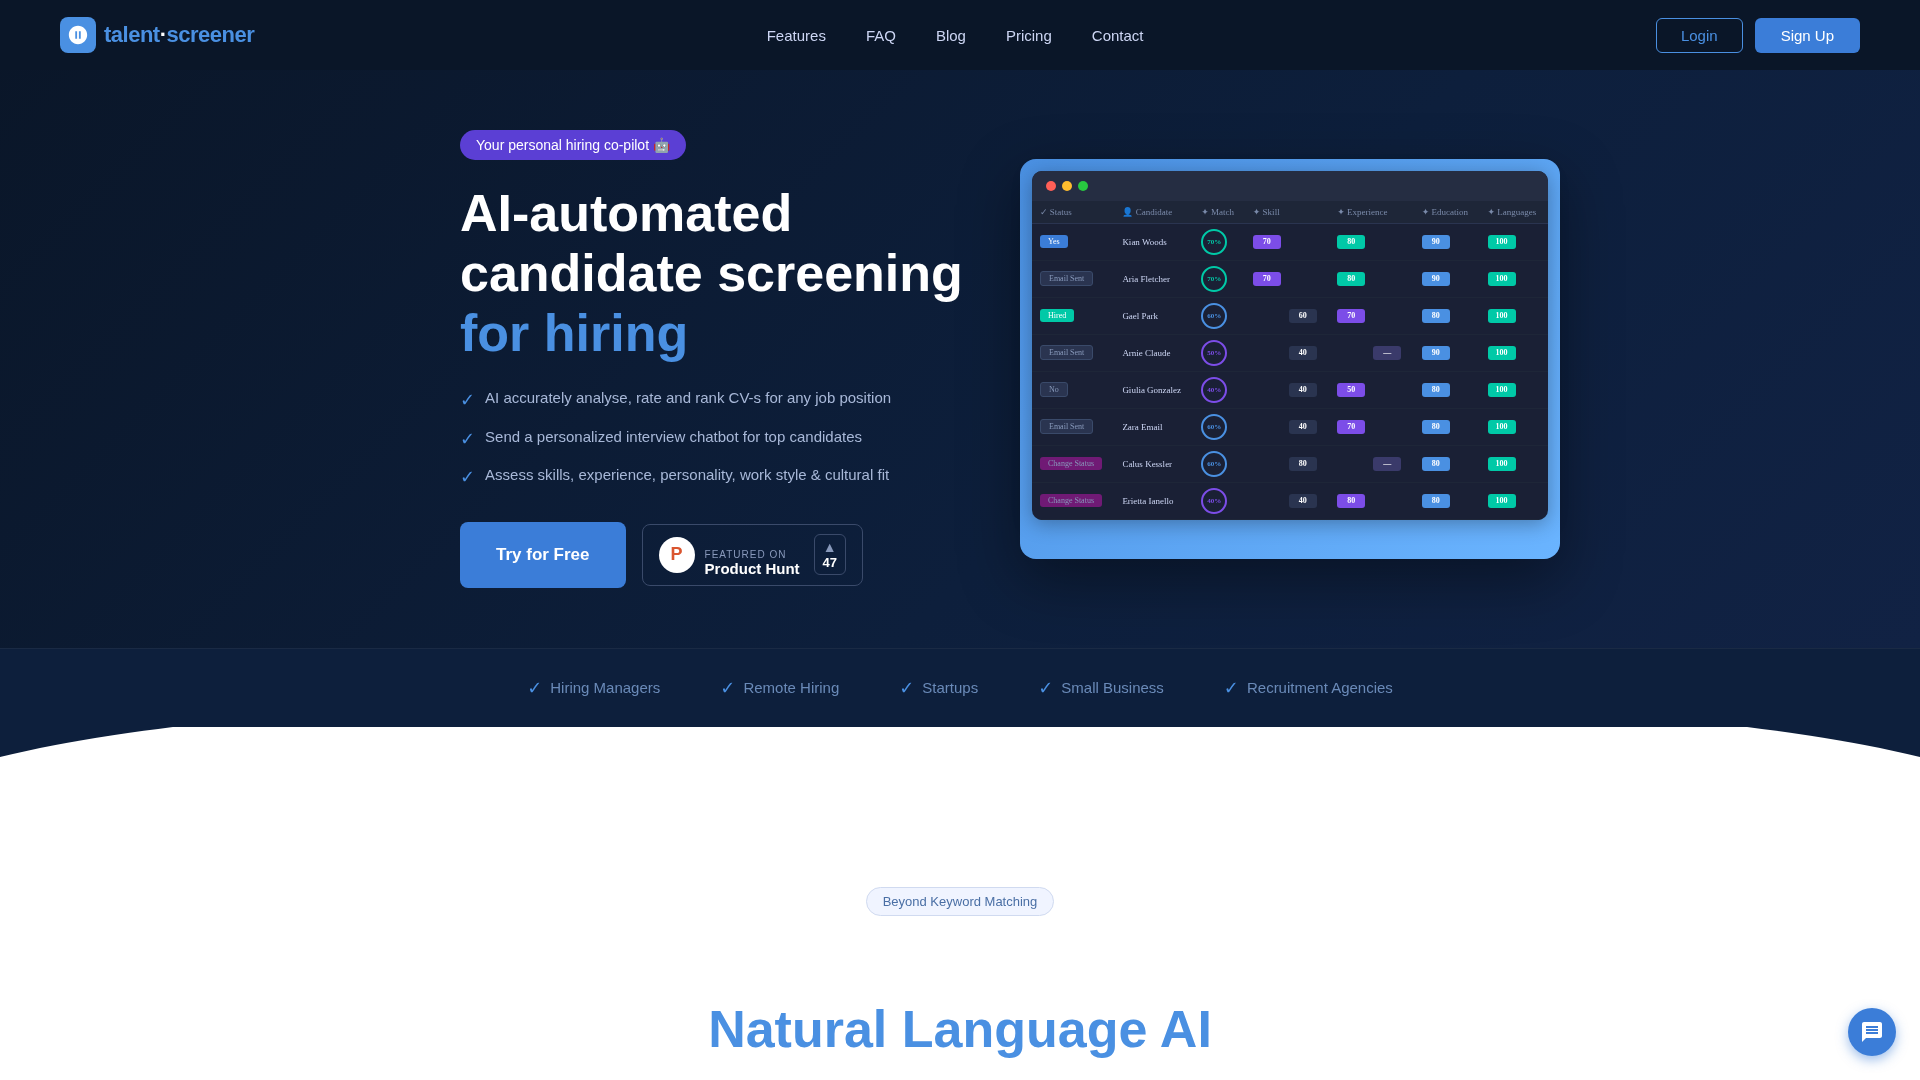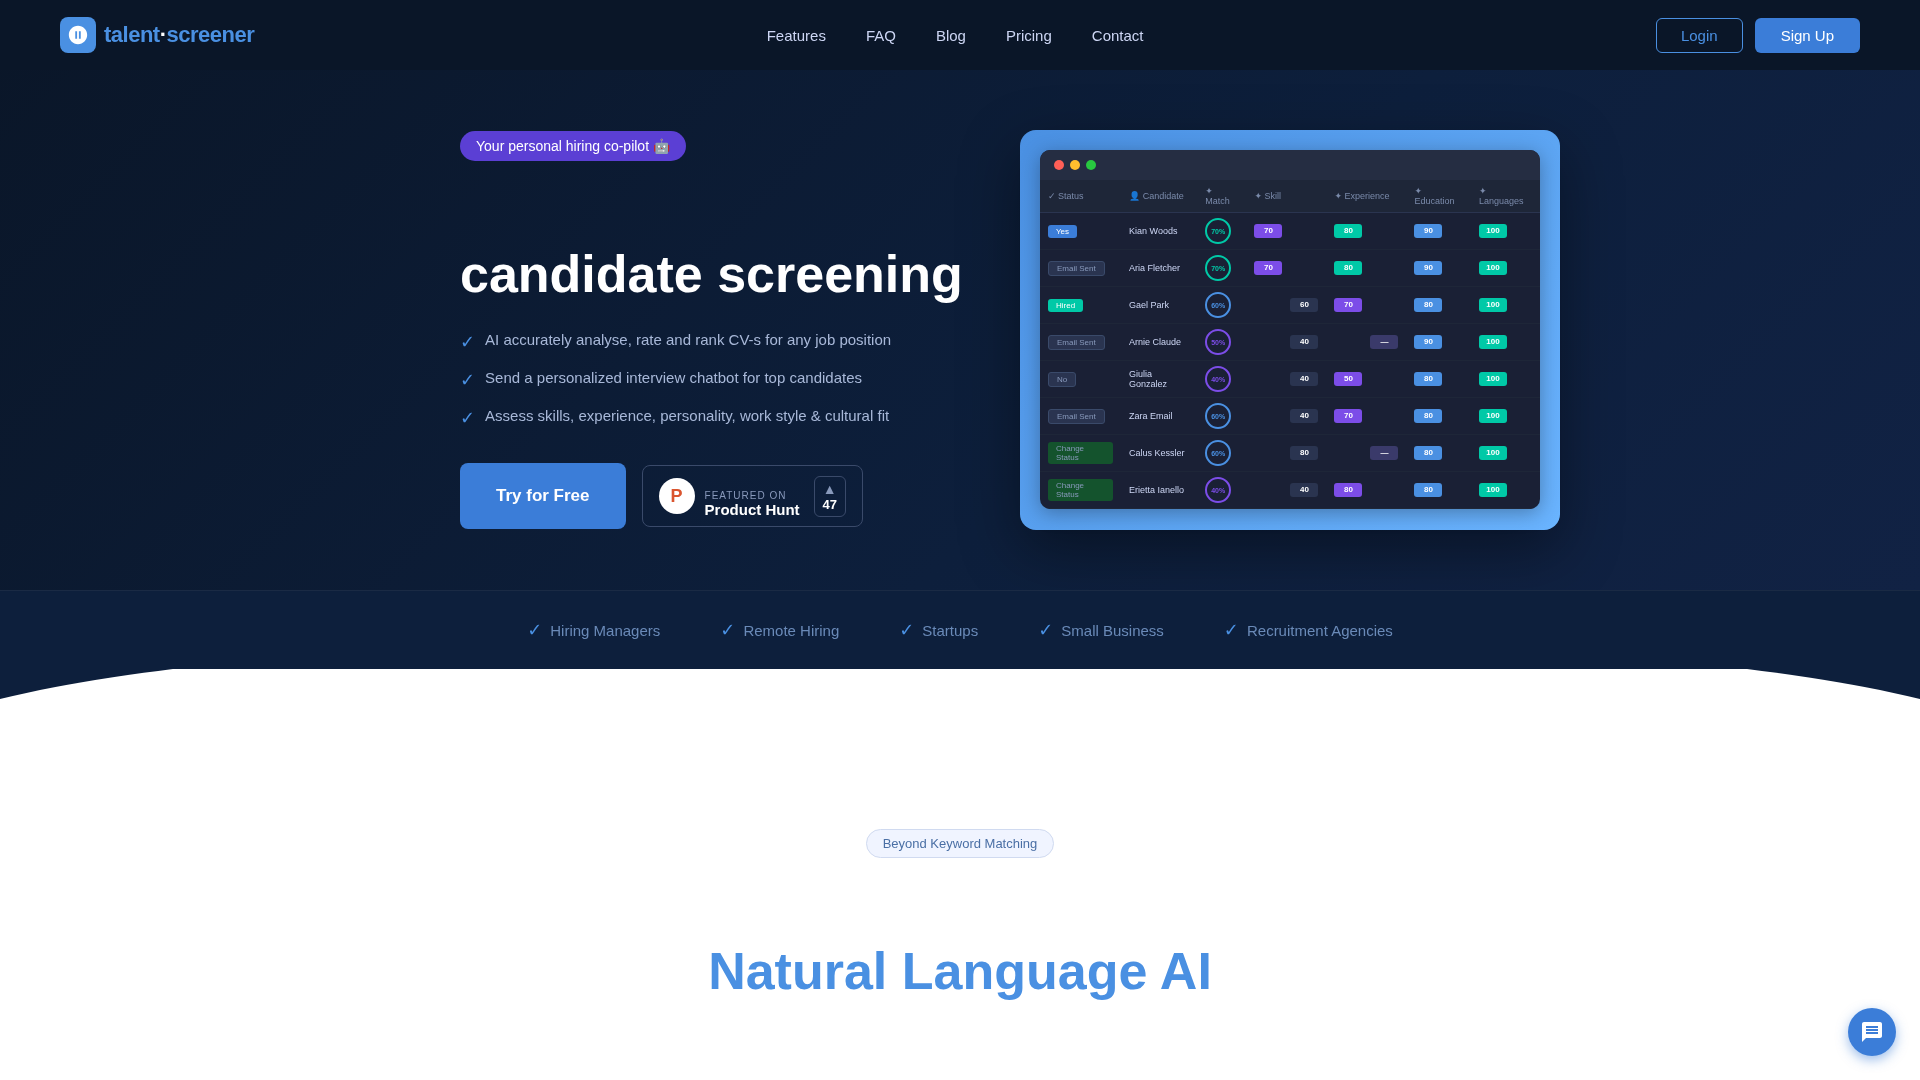--- a/index.html
+++ b/index.html
@@ -79,23 +79,24 @@
       border: 1px solid #3a4a6a; border-radius: 6px; padding: 4px 8px;
       font-size: 11px; color: #8899bb; margin-left: 4px;
     }
     .ph-upvote-arrow { font-size: 14px; color: #8899bb; }
     .ph-count { font-size: 13px; font-weight: 700; color: white; }
 
     
     .hero-right { flex: 1; display: flex; justify-content: center; align-items: center; }
     .app-screenshot {
       background: linear-gradient(135deg, #4a90e2 0%, #6ab4ff 100%);
-      border-radius: 16px; padding: 20px;
+      border-radius: 16px; padding: 12px;
       width: 540px; min-height: 400px;
       box-shadow: 0 20px 60px rgba(0,0,0,0.4);
+      font-family: Liberation Serif, serif;
     }
     .app-window {
       background: #1a2035; border-radius: 10px; overflow: hidden;
       box-shadow: 0 4px 20px rgba(0,0,0,0.3);
     }
     .app-titlebar {
       background: #252d42; padding: 10px 14px;
       display: flex; align-items: center; gap: 6px;
     }
     .dot { width: 10px; height: 10px; border-radius: 50%; }
@@ -117,21 +118,21 @@
     .score-blue { background: #4a90e2; }
     .score-dark { background: #2a3450; margin-left: 36px; }
     .status-badge {
       display: inline-block; padding: 2px 8px; border-radius: 3px;
       font-size: 8px; font-weight: 500;
     }
     .status-yes { background: #3b7dd8; color: white; }
     .status-email { background: #2a3450; color: #8899bb; border: 1px solid #3a4a6a; }
     .status-hired { background: #00c9a7; color: white; }
     .status-no { background: #2a3450; color: #8899bb; border: 1px solid #3a4a6a; }
-    .status-change { background: #14532d; color: #8899bb; }
+    .status-change { background: #701a75; color: #8899bb; }
     .candidate-name { color: #cdd6f4; }
     .match-circle {
       width: 26px; height: 26px; border-radius: 50%; border: 2px solid;
       display: inline-flex; align-items: center; justify-content: center;
       font-size: 8px; font-weight: 700;
     }
 
     
     .tags-section {
       background: #0d1f3c; padding: 28px 0;
@@ -204,22 +205,23 @@
   </div>
 </nav>
 
 <section class="hero">
   <div class="hero-content">
     <div class="hero-left">
       <div class="hero-badge">
         <span>Your personal hiring co-pilot 🤖</span>
       </div>
       <h1 class="hero-title">
-        <br>
+        <span>AI-automated</span><br>
         <span>candidate screening</span><br>
+        <span class="hero-title-accent">for hiring</span>
       </h1>
       <div class="hero-features">
         <div class="hero-feature">
           <span class="hero-feature-icon">✓</span>
           <span>AI accurately analyse, rate and rank CV-s for any job position</span>
         </div>
         <div class="hero-feature">
           <span class="hero-feature-icon">✓</span>
           <span>Send a personalized interview chatbot for top candidates</span>
         </div>

